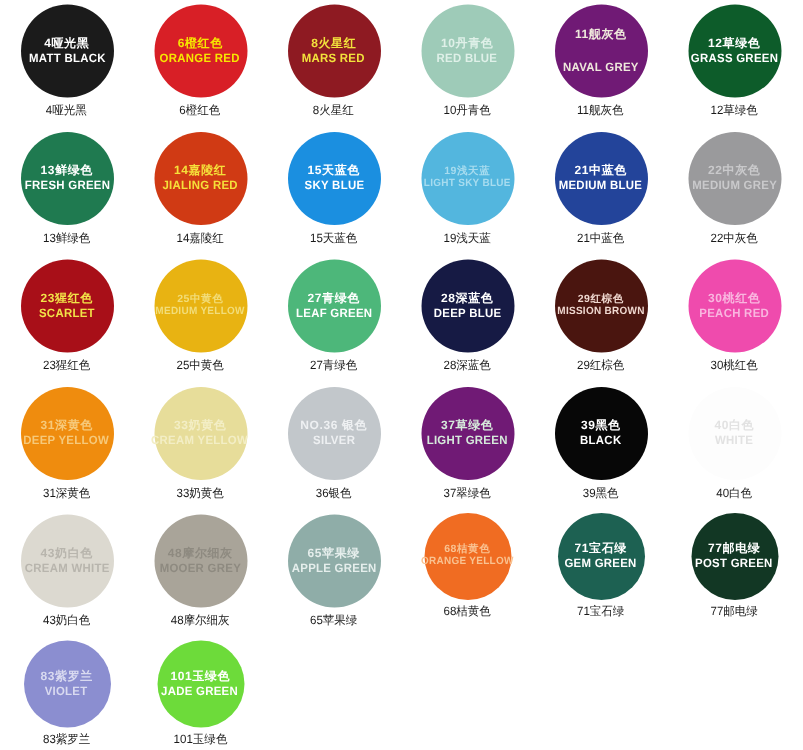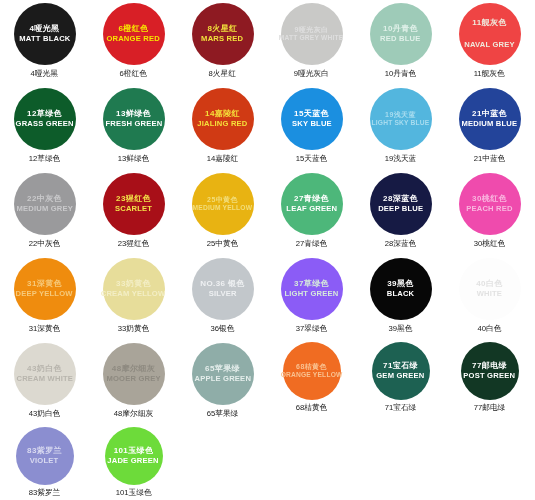--- a/index.html
+++ b/index.html
@@ -96,35 +96,28 @@
       <div class="caption">6橙红色</div>
     </div>
     <div class="swatch-cell row-1">
       <div class="disc" style="background: rgb(142, 26, 34); color: rgb(242, 226, 60);">
         <div class="line-cn">8火星红</div>
         <div class="line-en">MARS RED</div>
       </div>
       <div class="caption">8火星红</div>
     </div>
     <div class="swatch-cell row-1">
-      <div class="disc three" style="background: rgb(201, 201, 199); color: rgb(222, 222, 222);">
-        <div class="line-cn">9哑光灰白</div>
-        <div class="line-en">MATT GREY WHITE</div>
-      </div>
-      <div class="caption">9哑光灰白</div>
-    </div>
-    <div class="swatch-cell row-1">
       <div class="disc" style="background: rgb(158, 203, 184); color: rgb(223, 240, 232);">
         <div class="line-cn">10丹青色</div>
         <div class="line-en">RED BLUE</div>
       </div>
       <div class="caption">10丹青色</div>
     </div>
     <div class="swatch-cell row-1">
-      <div class="disc" style="background: #ef4444; color: rgb(239, 233, 220); gap: 12px;">
+      <div class="disc" style="background: #701a75; color: rgb(239, 233, 220); gap: 12px;">
         <div class="line-cn">11舰灰色</div>
         <div class="line-en">NAVAL GREY</div>
       </div>
       <div class="caption">11舰灰色</div>
     </div>
     <div class="swatch-cell row-2">
       <div class="disc" style="background: rgb(13, 92, 42); color: rgb(255, 255, 255);">
         <div class="line-cn">12草绿色</div>
         <div class="line-en">GRASS GREEN</div>
       </div>
@@ -193,20 +186,27 @@
       </div>
       <div class="caption">27青绿色</div>
     </div>
     <div class="swatch-cell row-3">
       <div class="disc" style="background: rgb(22, 26, 68); color: rgb(255, 255, 255);">
         <div class="line-cn">28深蓝色</div>
         <div class="line-en">DEEP BLUE</div>
       </div>
       <div class="caption">28深蓝色</div>
     </div>
+    <div class="swatch-cell row-3">
+      <div class="disc three" style="background: rgb(74, 21, 15); color: rgb(240, 216, 208);">
+        <div class="line-cn">29红棕色</div>
+        <div class="line-en">MISSION BROWN</div>
+      </div>
+      <div class="caption">29红棕色</div>
+    </div>
     <div class="swatch-cell row-4">
       <div class="disc" style="background: rgb(239, 75, 173); color: rgb(249, 182, 223);">
         <div class="line-cn">30桃红色</div>
         <div class="line-en">PEACH RED</div>
       </div>
       <div class="caption">30桃红色</div>
     </div>
     <div class="swatch-cell row-4">
       <div class="disc" style="background: rgb(239, 140, 14); color: rgb(246, 201, 122);">
         <div class="line-cn">31深黄色</div>
@@ -222,21 +222,21 @@
       <div class="caption">33奶黄色</div>
     </div>
     <div class="swatch-cell row-4">
       <div class="disc" style="background: rgb(194, 199, 203); color: rgb(238, 240, 242);">
         <div class="line-cn">NO.36 银色</div>
         <div class="line-en">SILVER</div>
       </div>
       <div class="caption">36银色</div>
     </div>
     <div class="swatch-cell row-4">
-      <div class="disc" style="background: #8b5cf6; color: rgb(214, 234, 219);">
+      <div class="disc" style="background: #701a75; color: rgb(214, 234, 219);">
         <div class="line-cn">37草绿色</div>
         <div class="line-en">LIGHT GREEN</div>
       </div>
       <div class="caption">37翠绿色</div>
     </div>
     <div class="swatch-cell row-4">
       <div class="disc" style="background: rgb(7, 7, 7); color: rgb(255, 255, 255);">
         <div class="line-cn">39黑色</div>
         <div class="line-en">BLACK</div>
       </div>

